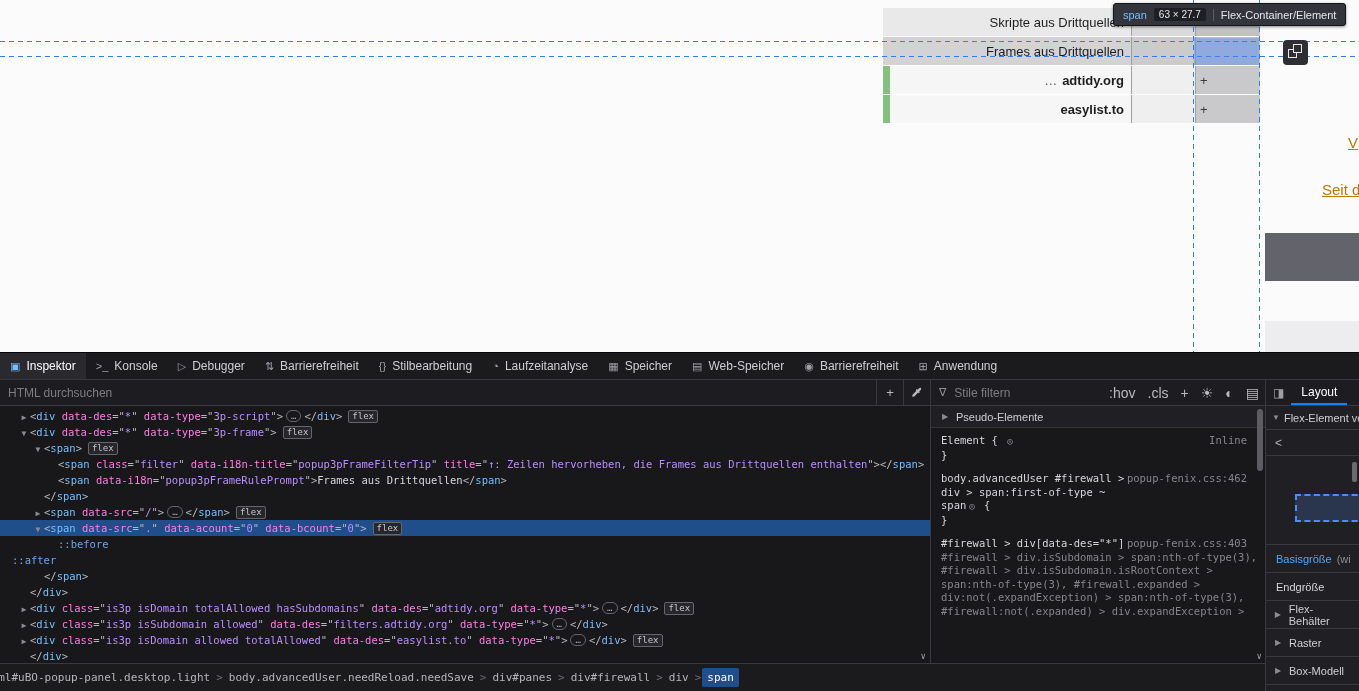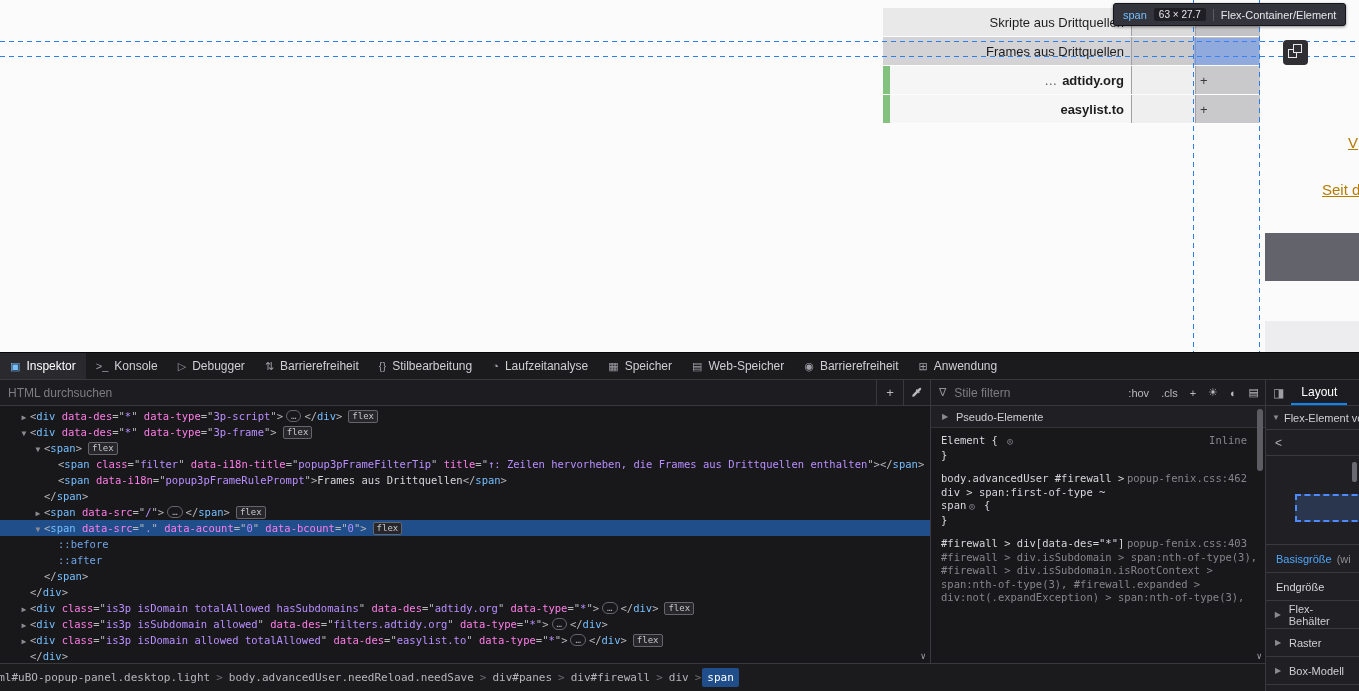--- a/index.html
+++ b/index.html
@@ -55,21 +55,21 @@
   .dtab.sel{background:#2a2a2e;color:#fff}
   .tico{font-size:11px;color:#9e9ea6}
   .dtab.sel .tico{color:#75bfff}
 
   .tbL,.tbM,.tbR{display:flex;align-items:center;background:#1d1d21;border-bottom:1px solid #38383d;position:relative;overflow:hidden}
   .tbL{grid-area:2/1}.tbM{grid-area:2/2;border-left:1px solid #38383d}.tbR{grid-area:2/3;border-left:1px solid #38383d}
   .search{flex:1;height:100%;background:none;border:none;outline:none;color:#d7d7db;font-size:12px;padding:0 8px;font-family:"Liberation Sans",sans-serif;min-width:20px}
   .search::placeholder{color:#7c7c84}
   .tbtn{width:27px;height:100%;display:flex;align-items:center;justify-content:center;color:#b9b9bf;border-left:1px solid #38383d;font-size:13px}
   .funnel{color:#8f8f96;font-size:11px;padding-left:8px}
-  .ticon{padding:0 6px;color:#b9b9bf;font-size:11px;white-space:nowrap}
+  .ticon{padding:0 6px;color:#b9b9bf;font-size:14px;white-space:nowrap}
   .sbtoggle{padding:0 7px;color:#9e9ea6;font-size:12px}
   .laytab{height:100%;display:flex;align-items:center;padding:0 10px;border-bottom:2px solid #0a84ff;color:#fff;font-size:12px}
 
   .markup{grid-area:3/1;font-family:"DejaVu Sans Mono",monospace;font-size:10.5px;overflow:hidden;position:relative;padding-top:2px;background:#18181b}
   .mrow{height:16px;line-height:16px;white-space:nowrap}
   .mrow.msel{background:#204e8a}
   .twisty{display:inline-block;width:12px;font-size:8px;color:#8a8a90;text-align:center}
   .twisty.hid{visibility:hidden}
   .p{color:#b8b8bc}.tag{color:#75bfff}.an{color:#ff7de9}.av{color:#b98eff}.txt{color:#d7d7db}
   .pseudo{color:#6ea5e8}
@@ -246,21 +246,21 @@
       <div id="markup-rows">
           <div class="mrow" style="padding-left: 18px;"><span class="twisty">▶</span><span class="p">&lt;</span><span class="tag">div</span><span class="p">&nbsp;</span><span class="an">data-des</span><span class="p">="</span><span class="av">*</span><span class="p">"</span><span class="p">&nbsp;</span><span class="an">data-type</span><span class="p">="</span><span class="av">3p-script</span><span class="p">"</span><span class="p">&gt;</span><span class="pill">…</span><span class="p">&lt;/</span><span class="tag">div</span><span class="p">&gt;</span><span class="badge">flex</span></div>
           <div class="mrow" style="padding-left: 18px;"><span class="twisty">▼</span><span class="p">&lt;</span><span class="tag">div</span><span class="p">&nbsp;</span><span class="an">data-des</span><span class="p">="</span><span class="av">*</span><span class="p">"</span><span class="p">&nbsp;</span><span class="an">data-type</span><span class="p">="</span><span class="av">3p-frame</span><span class="p">"</span><span class="p">&gt;</span><span class="badge">flex</span></div>
           <div class="mrow" style="padding-left: 32px;"><span class="twisty">▼</span><span class="p">&lt;</span><span class="tag">span</span><span class="p">&gt;</span><span class="badge">flex</span></div>
           <div class="mrow" style="padding-left: 46px;"><span class="twisty hid">▶</span><span class="p">&lt;</span><span class="tag">span</span><span class="p">&nbsp;</span><span class="an">class</span><span class="p">="</span><span class="av">filter</span><span class="p">"</span><span class="p">&nbsp;</span><span class="an">data-i18n-title</span><span class="p">="</span><span class="av">popup3pFrameFilterTip</span><span class="p">"</span><span class="p">&nbsp;</span><span class="an">title</span><span class="p">="</span><span class="av">↑: Zeilen hervorheben, die Frames aus Drittquellen enthalten</span><span class="p">"</span><span class="p">&gt;</span><span class="p">&lt;/</span><span class="tag">span</span><span class="p">&gt;</span></div>
           <div class="mrow" style="padding-left: 46px;"><span class="twisty hid">▶</span><span class="p">&lt;</span><span class="tag">span</span><span class="p">&nbsp;</span><span class="an">data-i18n</span><span class="p">="</span><span class="av">popup3pFrameRulePrompt</span><span class="p">"</span><span class="p">&gt;</span><span class="txt">Frames aus Drittquellen</span><span class="p">&lt;/</span><span class="tag">span</span><span class="p">&gt;</span></div>
           <div class="mrow" style="padding-left: 32px;"><span class="twisty hid">▶</span><span class="p">&lt;/</span><span class="tag">span</span><span class="p">&gt;</span></div>
           <div class="mrow" style="padding-left: 32px;"><span class="twisty">▶</span><span class="p">&lt;</span><span class="tag">span</span><span class="p">&nbsp;</span><span class="an">data-src</span><span class="p">="</span><span class="av">/</span><span class="p">"</span><span class="p">&gt;</span><span class="pill">…</span><span class="p">&lt;/</span><span class="tag">span</span><span class="p">&gt;</span><span class="badge">flex</span></div>
           <div class="mrow msel" style="padding-left: 32px;"><span class="twisty">▼</span><span class="p">&lt;</span><span class="tag">span</span><span class="p">&nbsp;</span><span class="an">data-src</span><span class="p">="</span><span class="av">.</span><span class="p">"</span><span class="p">&nbsp;</span><span class="an">data-acount</span><span class="p">="</span><span class="av">0</span><span class="p">"</span><span class="p">&nbsp;</span><span class="an">data-bcount</span><span class="p">="</span><span class="av">0</span><span class="p">"</span><span class="p">&gt;</span><span class="badge">flex</span></div>
           <div class="mrow" style="padding-left: 46px;"><span class="twisty hid">▶</span><span class="pseudo">::before</span></div>
-          <div class="mrow" style="padding-left: 46px;"><span class="twisty hid">▶</span><span class="pseudo">::after</span></div>
+          <div class="mrow" style=""><span class="twisty hid">▶</span><span class="pseudo">::after</span></div>
           <div class="mrow" style="padding-left: 32px;"><span class="twisty hid">▶</span><span class="p">&lt;/</span><span class="tag">span</span><span class="p">&gt;</span></div>
           <div class="mrow" style="padding-left: 18px;"><span class="twisty hid">▶</span><span class="p">&lt;/</span><span class="tag">div</span><span class="p">&gt;</span></div>
           <div class="mrow" style="padding-left: 18px;"><span class="twisty">▶</span><span class="p">&lt;</span><span class="tag">div</span><span class="p">&nbsp;</span><span class="an">class</span><span class="p">="</span><span class="av">is3p isDomain totalAllowed hasSubdomains</span><span class="p">"</span><span class="p">&nbsp;</span><span class="an">data-des</span><span class="p">="</span><span class="av">adtidy.org</span><span class="p">"</span><span class="p">&nbsp;</span><span class="an">data-type</span><span class="p">="</span><span class="av">*</span><span class="p">"</span><span class="p">&gt;</span><span class="pill">…</span><span class="p">&lt;/</span><span class="tag">div</span><span class="p">&gt;</span><span class="badge">flex</span></div>
           <div class="mrow" style="padding-left: 18px;"><span class="twisty">▶</span><span class="p">&lt;</span><span class="tag">div</span><span class="p">&nbsp;</span><span class="an">class</span><span class="p">="</span><span class="av">is3p isSubdomain allowed</span><span class="p">"</span><span class="p">&nbsp;</span><span class="an">data-des</span><span class="p">="</span><span class="av">filters.adtidy.org</span><span class="p">"</span><span class="p">&nbsp;</span><span class="an">data-type</span><span class="p">="</span><span class="av">*</span><span class="p">"</span><span class="p">&gt;</span><span class="pill">…</span><span class="p">&lt;/</span><span class="tag">div</span><span class="p">&gt;</span></div>
           <div class="mrow" style="padding-left: 18px;"><span class="twisty">▶</span><span class="p">&lt;</span><span class="tag">div</span><span class="p">&nbsp;</span><span class="an">class</span><span class="p">="</span><span class="av">is3p isDomain allowed totalAllowed</span><span class="p">"</span><span class="p">&nbsp;</span><span class="an">data-des</span><span class="p">="</span><span class="av">easylist.to</span><span class="p">"</span><span class="p">&nbsp;</span><span class="an">data-type</span><span class="p">="</span><span class="av">*</span><span class="p">"</span><span class="p">&gt;</span><span class="pill">…</span><span class="p">&lt;/</span><span class="tag">div</span><span class="p">&gt;</span><span class="badge">flex</span></div>
           <div class="mrow" style="padding-left: 18px;"><span class="twisty hid">▶</span><span class="p">&lt;/</span><span class="tag">div</span><span class="p">&gt;</span></div>
         </div>
       <span class="scrollarrow" style="right:4px;bottom:2px">∨</span>
     </div>
 
@@ -283,20 +283,21 @@
             <div class="rline"><span class="rsel">div &gt; span:first-of-type ~</span></div>
             <div class="rline"><span class="rsel">span</span><span class="target-ic">◎</span><span class="rsel"> {</span></div>
             <div class="rline"><span class="rsel">}</span></div>
           </div>
           <div class="rblock">
             <div class="rline"><span class="rsel">#firewall &gt; div[data-des="*"]</span><span class="rsrc">popup-fenix.css:403</span></div>
             <div class="rline"><span class="rsel dim">#firewall &gt; div.isSubdomain &gt; span:nth-of-type(3),</span></div>
             <div class="rline"><span class="rsel dim">#firewall &gt; div.isSubdomain.isRootContext &gt;</span></div>
             <div class="rline"><span class="rsel dim">span:nth-of-type(3), #firewall.expanded &gt;</span></div>
             <div class="rline"><span class="rsel dim">div:not(.expandException) &gt; span:nth-of-type(3),</span></div>
+            <div class="rline"><span class="rsel dim">#firewall:not(.expanded) &gt; div.expandException &gt;</span></div>
           </div>
         </div>
       <div class="rscroll"></div>
       <span class="scrollarrow" style="right:3px;bottom:2px">∨</span>
     </div>
 
     <div class="layoutp">
       <div class="lhead">
         <span class="twisty">▼</span>
         <span>Flex-Element von div</span>

